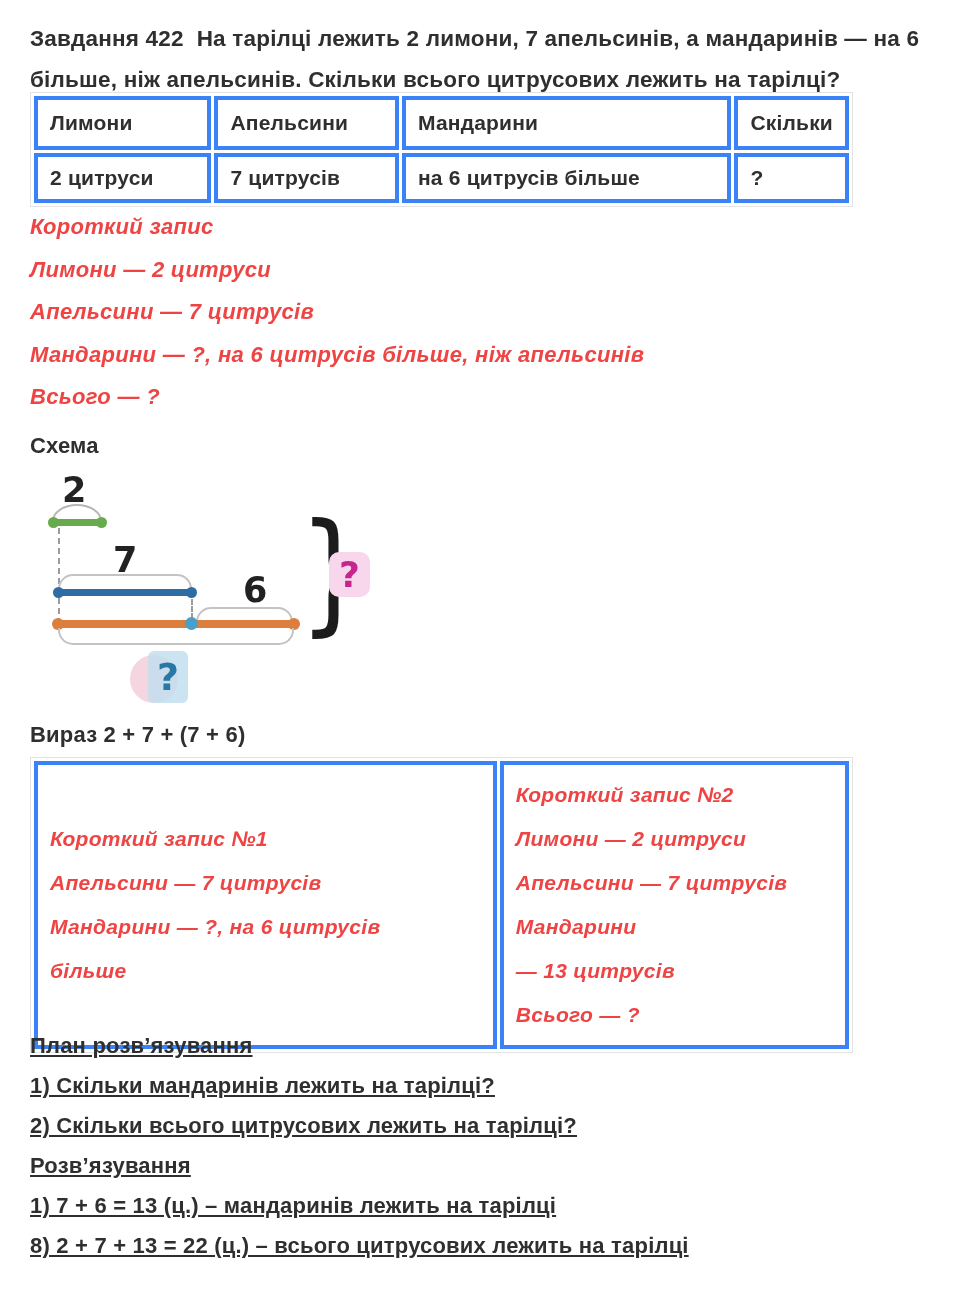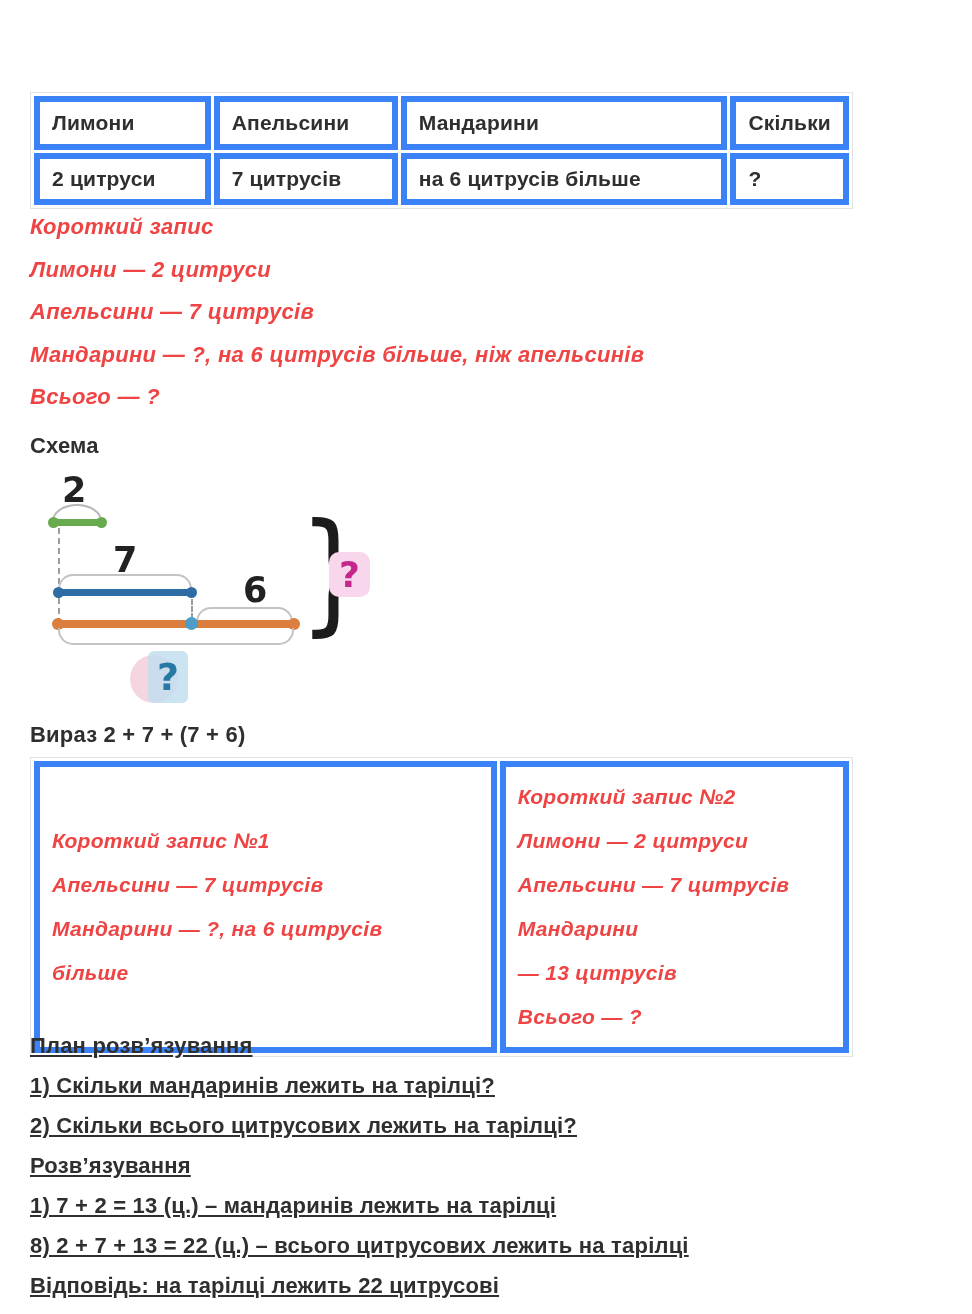--- a/index.html
+++ b/index.html
@@ -23,21 +23,21 @@
     font-size: 22.5px; line-height: 41px;
   }
   .title-label { display: inline; }
 
   
   table.grid {
     border-collapse: separate; border-spacing: 3px;
     background: #ffffff; border: 1px solid #e3e3e3;
   }
   table.grid td {
-    border: 6px solid #3b82f6; background: #fff;
+    border: 4px solid #3b82f6; background: #fff;
     font-size: 21px; vertical-align: middle; padding: 8px 12px;
   }
   .table1 { position: absolute; top: 92px; left: 30px; width: 823px; }
   .table1 td { height: 50px; }
   .t1-c0 { width: 180px; } .t1-c1 { width: 186px; } .t1-c2 { width: 337px; } .t1-c3 { width: 114px; }
   .table1 tr:first-child td { height: 54px; }
 
   
   .short-note { position: absolute; top: 206px; left: 30px; width: 900px; font-size: 22px; }
   .short-note p { margin: 0; line-height: 42.5px; }
@@ -114,20 +114,23 @@
 
   
   .bottom { position: absolute; top: 1026px; left: 30px; width: 920px; font-size: 22px; }
   .bottom p { margin: 0; line-height: 40px; text-decoration: underline; }
 </style>
 </head>
 <body>
 
 <div class="page">
 
+  <div class="title-block marker">
+    <span class="title-label">Завдання 422</span>&nbsp;&nbsp;<span>На тарілці лежить 2 лимони, 7 апельсинів, а мандаринів — на 6 більше, ніж апельсинів. Скільки всього цитрусових лежить на тарілці?</span>
+  </div>
 
   <table class="grid table1 marker">
     <tbody>
       <tr>
         <td class="t1-c0">Лимони</td>
         <td class="t1-c1">Апельсини</td>
         <td class="t1-c2">Мандарини</td>
         <td class="t1-c3">Скільки</td>
       </tr>
       <tr>
@@ -203,18 +206,17 @@
         </td>
       </tr>
     </tbody>
   </table>
 
   <div class="bottom marker">
     <p>План розв’язування</p>
     <p>1) Скільки мандаринів лежить на тарілці?</p>
     <p>2) Скільки всього цитрусових лежить на тарілці?</p>
     <p>Розв’язування</p>
-    <p>1) 7 + 2 = 13 (ц.) – мандаринів лежить на тарілці</p>
+    <p>1) 7 + 6 = 13 (ц.) – мандаринів лежить на тарілці</p>
     <p>8) 2 + 7 + 13 = 22 (ц.) – всього цитрусових лежить на тарілці</p>
-    <p>Відповідь: на тарілці лежить 22 цитрусові</p>
   </div>
 
 </div>
 
 </body></html>

